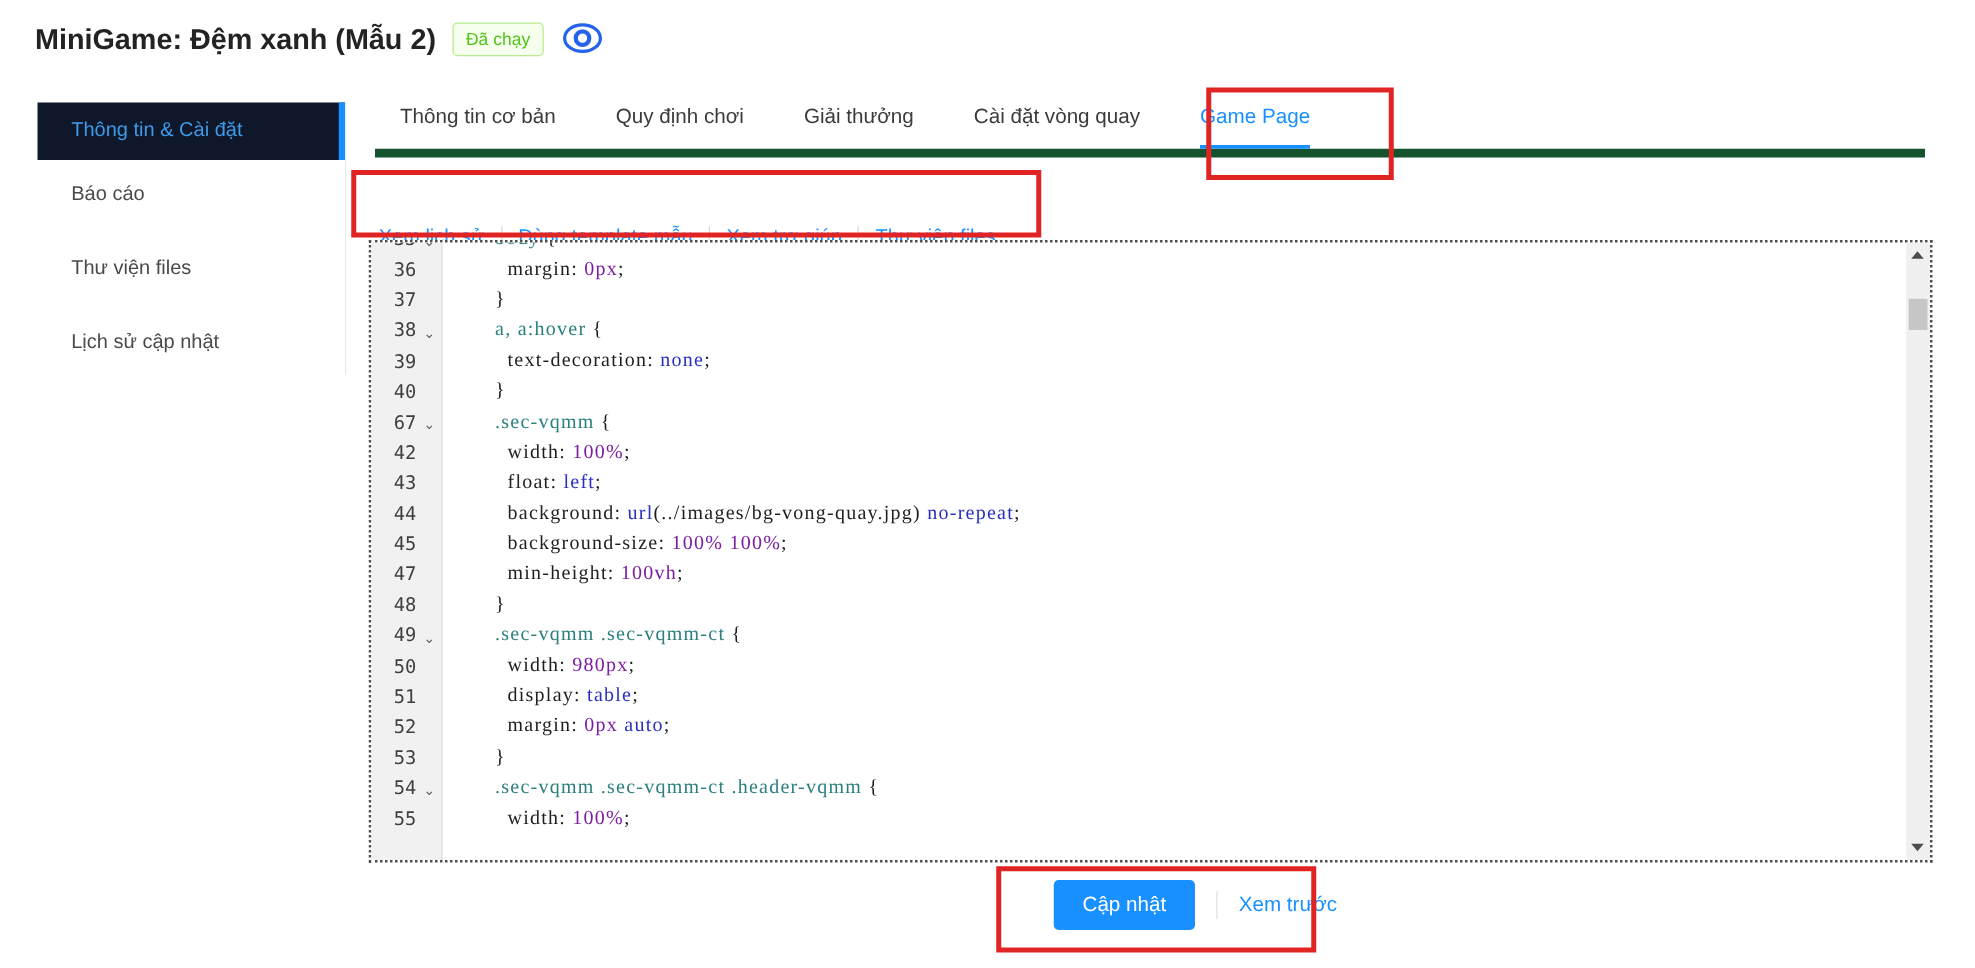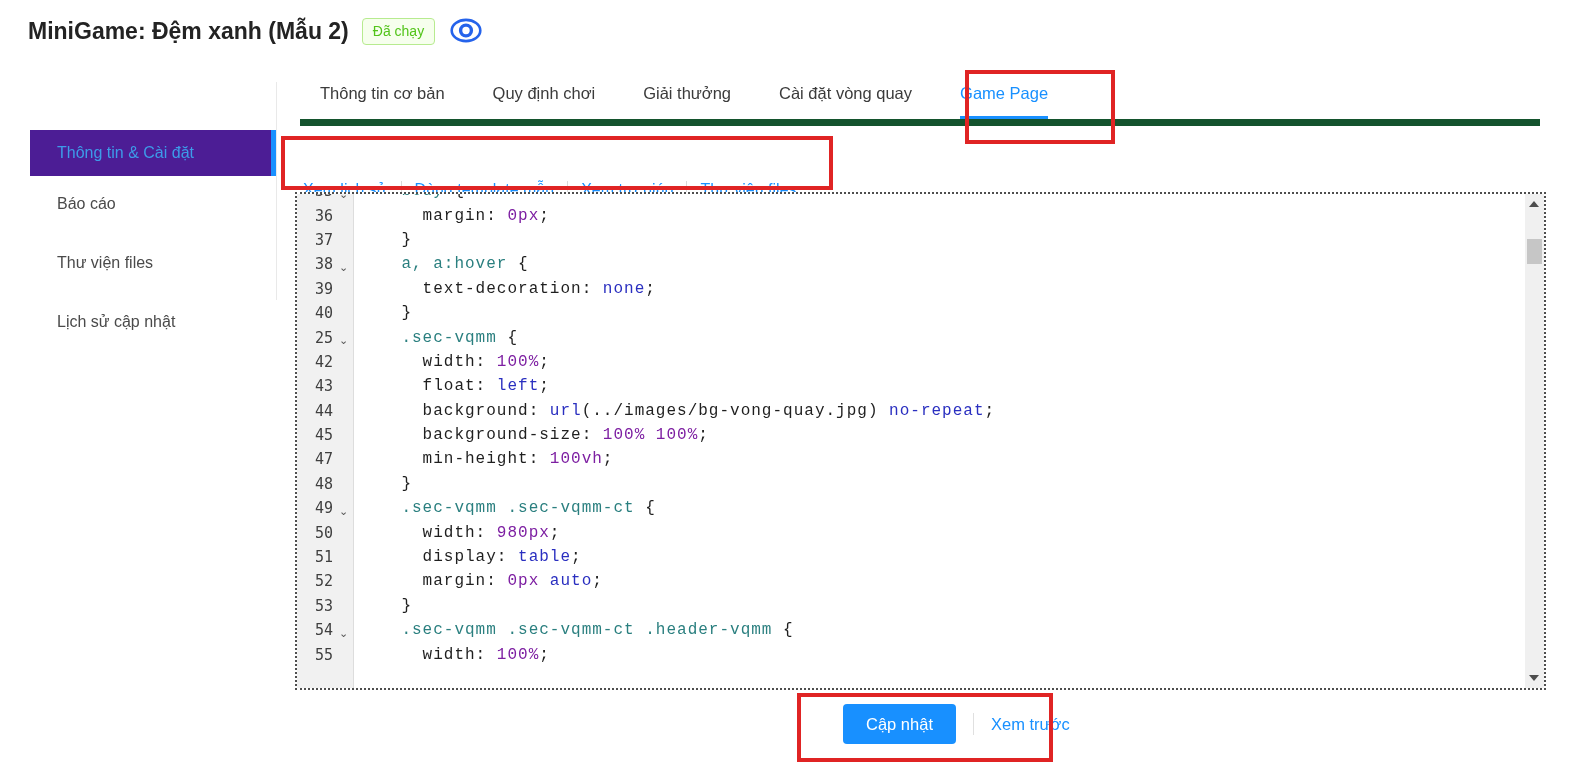--- a/index.html
+++ b/index.html
@@ -31,21 +31,21 @@
 
   
   .sidebar{position:absolute;left:30px;top:82px;width:246px;}
   .sidebar-divider{position:absolute;left:276px;top:82px;width:1px;height:218px;background:#e9e9e9;}
   .side-item{
     height:46px;display:flex;align-items:center;padding-left:27px;
     font-size:16px;color:#4a4a4a;cursor:pointer;position:relative;
   }
   .side-item:nth-child(1){margin-bottom:5px;}
   .side-item:nth-child(n+2){margin-bottom:13px;}
-  .side-item.active{background:#4c1d95;color:#3d9be9;margin-top:48px;}
+  .side-item.active{background:#0f172a;color:#3d9be9;}
   .side-item.active::after{
     content:"";position:absolute;right:0;top:0;bottom:0;width:5px;background:var(--accent);
   }
 
   
   .tabs{
     position:absolute;left:300px;top:74px;width:1240px;height:52px;
     display:flex;align-items:flex-end;border-bottom:7px solid #14532d;padding-left:20px;
   }
   .tab{
@@ -72,22 +72,22 @@
   .code-row{display:flex;height:24.4px;align-items:center;}
   .ln{
     width:36px;flex:none;text-align:right;
     font-family:"DejaVu Sans Mono",monospace;font-size:15px;color:#3f3f3f;
   }
   .fold{
     width:21px;flex:none;text-align:center;font-size:11px;color:#555;
     transform:translateY(3px);cursor:pointer;line-height:1;
   }
   .code{
-    font-family:Liberation Mono, monospace;font-size:16px;letter-spacing:1px;
-    white-space:pre;color:var(--c-def);padding-left:5px;
+    font-family:Liberation Serif, serif;font-size:16px;letter-spacing:1px;
+    white-space:pre;color:var(--c-def);padding-left:22px;
   }
   .t-sel{color:var(--c-sel);margin-top:16px;}
   .t-num{color:var(--c-num);}
   .t-kw{color:var(--c-kw);}
   .t-def{color:var(--c-def);}
 
   
   .vscroll{position:absolute;right:0;top:0;bottom:0;width:19px;background:#f0f0f0;}
   .sb-arrow{position:absolute;left:4px;width:0;height:0;border-left:5.5px solid transparent;border-right:5.5px solid transparent;cursor:pointer;}
   .sb-up{top:7px;border-bottom:6px solid #4d4d4d;}
@@ -185,21 +185,21 @@
         <span class="ln">39</span>
         <span class="fold"></span>
         <span class="code"><span class="t-def">      text-decoration: </span><span class="t-kw">none</span><span class="t-def">;</span></span>
       </div>
       <div class="code-row">
         <span class="ln">40</span>
         <span class="fold"></span>
         <span class="code"><span class="t-def">    }</span></span>
       </div>
       <div class="code-row">
-        <span class="ln">25</span>
+        <span class="ln">67</span>
         <span class="fold">⌄</span>
         <span class="code"><span class="t-sel">    .sec-vqmm </span><span class="t-def">{</span></span>
       </div>
       <div class="code-row">
         <span class="ln">42</span>
         <span class="fold"></span>
         <span class="code"><span class="t-def">      width: </span><span class="t-num">100%</span><span class="t-def">;</span></span>
       </div>
       <div class="code-row">
         <span class="ln">43</span>

